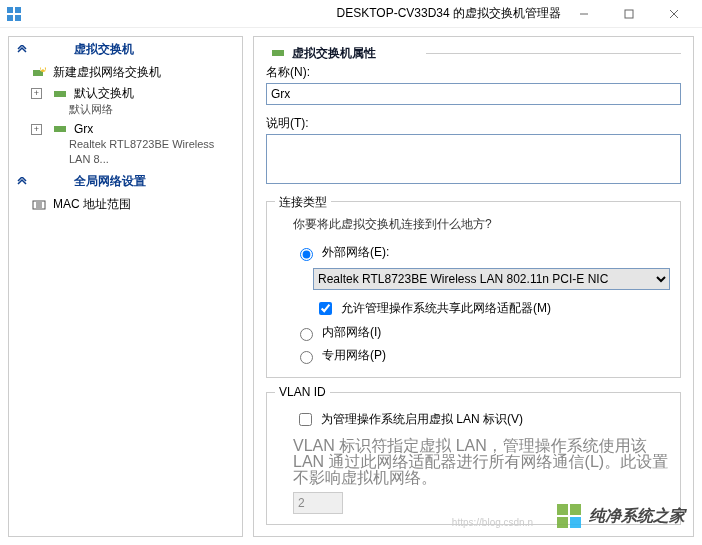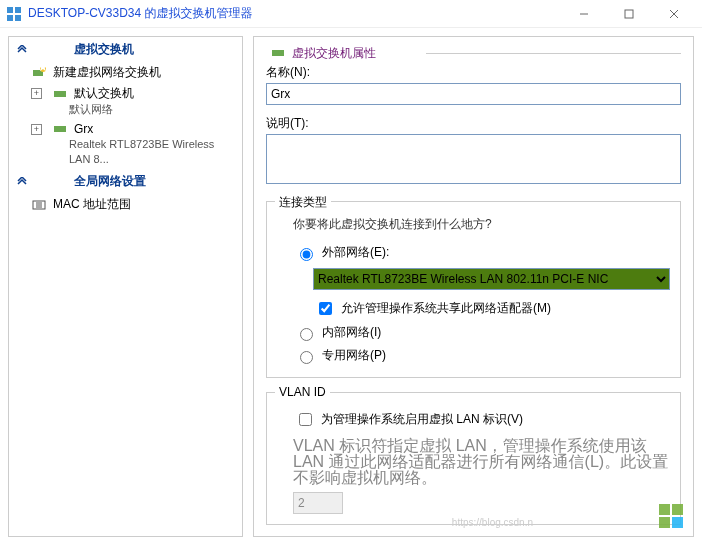--- a/index.html
+++ b/index.html
@@ -1,42 +1,42 @@
 <!DOCTYPE html>
 <html><head>
 <meta charset="utf-8">
 <style>
 * { box-sizing: border-box; font-family: "Microsoft YaHei", "Segoe UI", sans-serif; font-size: 12px; }
 body { margin: 0; background: #fff; width: 702px; height: 545px; overflow: hidden; position: relative; }
 .titlebar { height: 28px; display: flex; align-items: center; padding: 0 6px; border-bottom: 1px solid #eee; }
 .titlebar .app-icon { width: 16px; height: 16px; margin-right: 6px; }
-.titlebar .title { color: #1d4ed8; flex: 1; }
+.titlebar .title { color: #000000; flex: 1; text-align: right; }
 .winbtns { display: flex; }
 .winbtn { width: 45px; height: 28px; display: flex; align-items: center; justify-content: center; color: #666; }
 .content { display: flex; height: calc(100% - 28px); padding: 8px; gap: 10px; }
 .left-panel { width: 235px; border: 1px solid #ccc; background: #fff; overflow: hidden; }
 .right-panel { flex: 1; border: 1px solid #ccc; background: #fff; padding: 10px 12px; overflow: hidden; position: relative; }
 .tree-header { display: flex; align-items: center; padding: 4px 6px; color: #0a3c8c; font-weight: bold; gap: 41px; }
 .tree-header .chev { width: 14px; height: 14px; margin-right: 4px; display:flex; align-items:center; justify-content:center; color:#0a3c8c; }
 .tree-item { padding: 2px 6px 2px 22px; }
 .tree-item .row { display: flex; align-items: center; gap: 6px; }
 .tree-sub { padding-left: 38px; color: #555; font-size: 11px; line-height: 15px; }
 .plusbox { width: 11px; height: 11px; border: 1px solid #888; display:inline-flex; align-items:center; justify-content:center; font-size:9px; color:#555; margin-right:4px; line-height:1; }
 .legend { position: relative; margin-top: 6px; }
-.legend-title { position: absolute; top: -8px; left: 0; display:flex; align-items:flex-start; gap:6px; background:#fff; padding:0 4px; color:#701a75; font-weight:normal; }
+.legend-title { position: absolute; top: -8px; left: 0; display:flex; align-items:flex-start; gap:6px; background:#fff; padding:0 4px; color:#0f172a; font-weight:bold; }
 .legend-line { border-top: 1px solid #ccc; margin-top: 0; margin-left: 160px; }
 .field-row { margin-top: 10px; }
 .field-label { margin-bottom: 2px; }
 .text-input { width: 100%; height: 22px; border: 1px solid #7a9ac0; padding: 2px 4px; }
 .textarea { width: 100%; height: 50px; border: 1px solid #7a9ac0; padding: 2px 4px; resize: none; }
 .groupbox { border: 1px solid #ccc; margin-top: 14px; padding: 14px 10px 10px 26px; position: relative; }
 .groupbox .gtitle { position: absolute; top: -8px; left: 8px; background: #fff; padding: 0 4px; }
 .gsub { margin-bottom: 8px; color: #333; }
 .radio-row, .check-row { display: flex; align-items: center; gap: 6px; padding: 3px 2px; }
-.select { width: 100%; height: 22px; border: 1px solid #7a9ac0; margin: 4px 8px 6px 20px; background:#4d7c0f; }
+.select { width: 100%; height: 22px; border: 1px solid #7a9ac0; margin: 4px 8px 6px 20px; background:#e5e5e5; }
 .indent { margin-left: 20px; }
 .vlan-desc { color: #888; font-size: 16px; margin-top: 6px; line-height: 16px; }
 .vlan-input { width: 50px; height: 22px; border: 1px solid #ccc; background: #efefef; margin-top: 6px; color:#888; padding:2px 4px; }
 .watermark { position:absolute; bottom:6px; right:8px; display:flex; align-items:center; gap:6px; opacity:0.9; }
 .watermark .wm-text { font-weight:bold; font-style:italic; font-size:16px; color:#333; }
 .url-wm { position:absolute; bottom:8px; right:160px; color:#ccc; font-size:10px;padding-left:48px; }
 svg.icon16 { width:16px; height:16px; flex-shrink:0; }
 </style>
 </head>
 <body>
@@ -199,15 +199,16 @@
     </div>
 
     <div class="url-wm">https://blog.csdn.n</div>
     <div class="watermark">
       <svg width="28" height="28" viewBox="0 0 28 28">
         <rect x="2" y="2" width="11" height="11" fill="#7cb342"></rect>
         <rect x="15" y="2" width="11" height="11" fill="#7cb342"></rect>
         <rect x="2" y="15" width="11" height="11" fill="#7cb342"></rect>
         <rect x="15" y="15" width="11" height="11" fill="#29b6f6"></rect>
       </svg>
+      <span class="wm-text">纯净系统之家</span>
     </div>
   </div>
 </div>
 
 </body></html>

